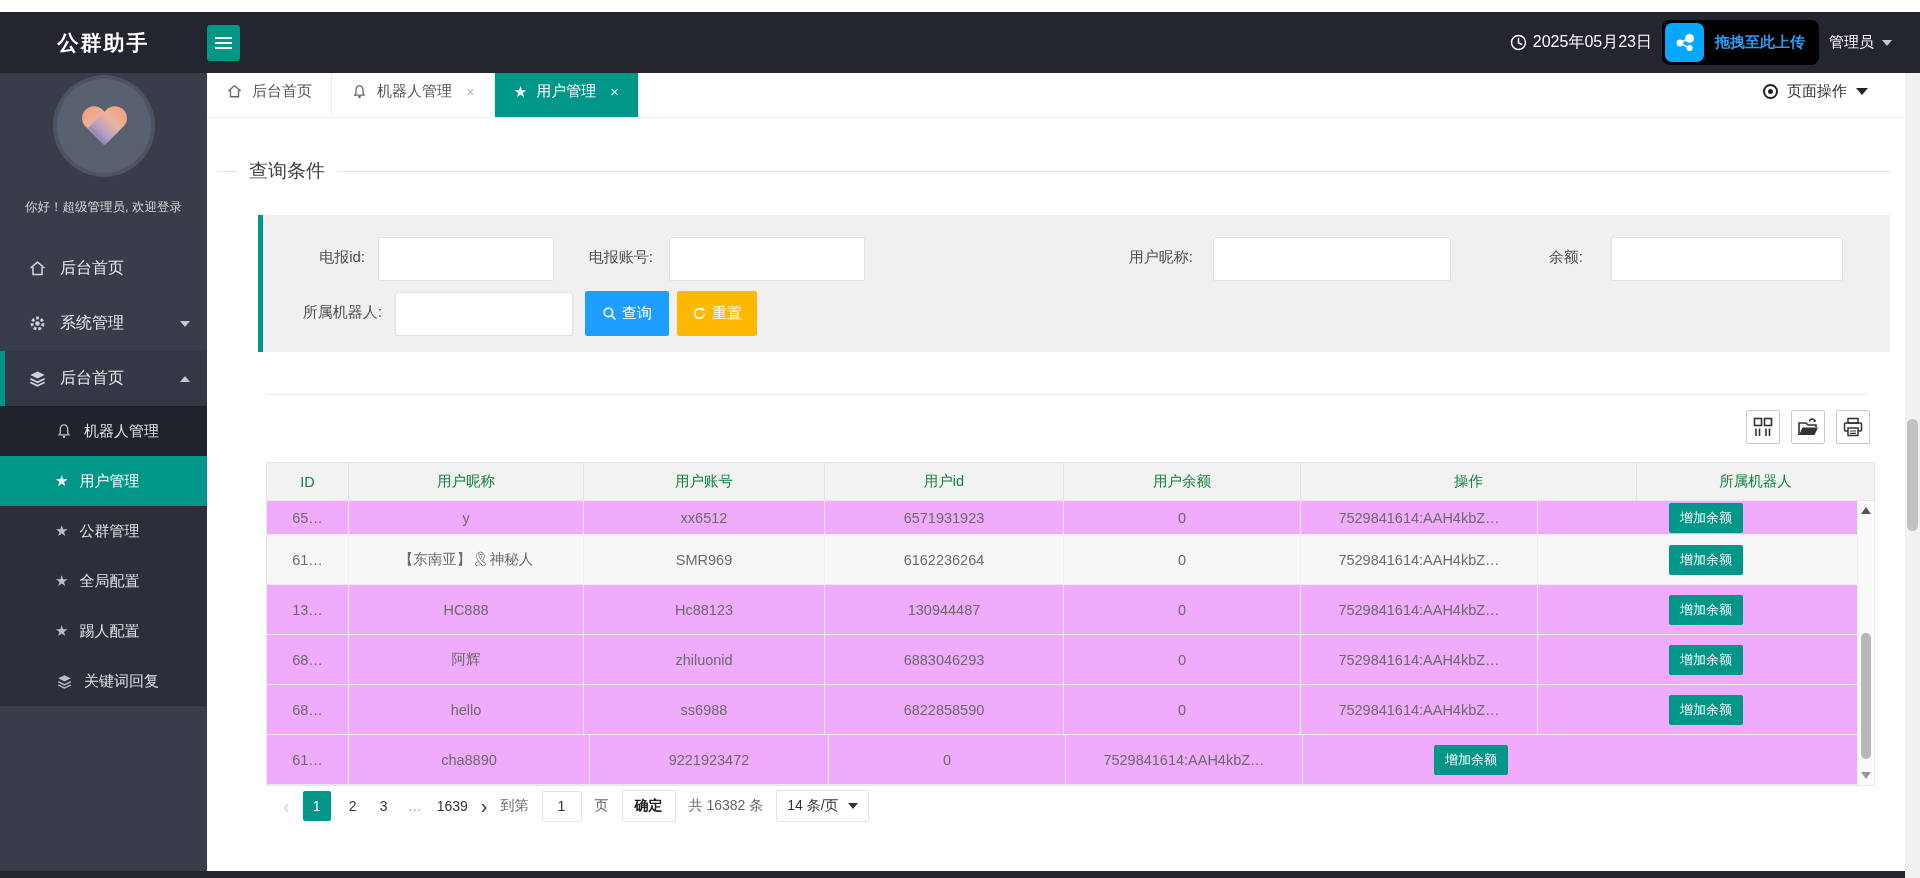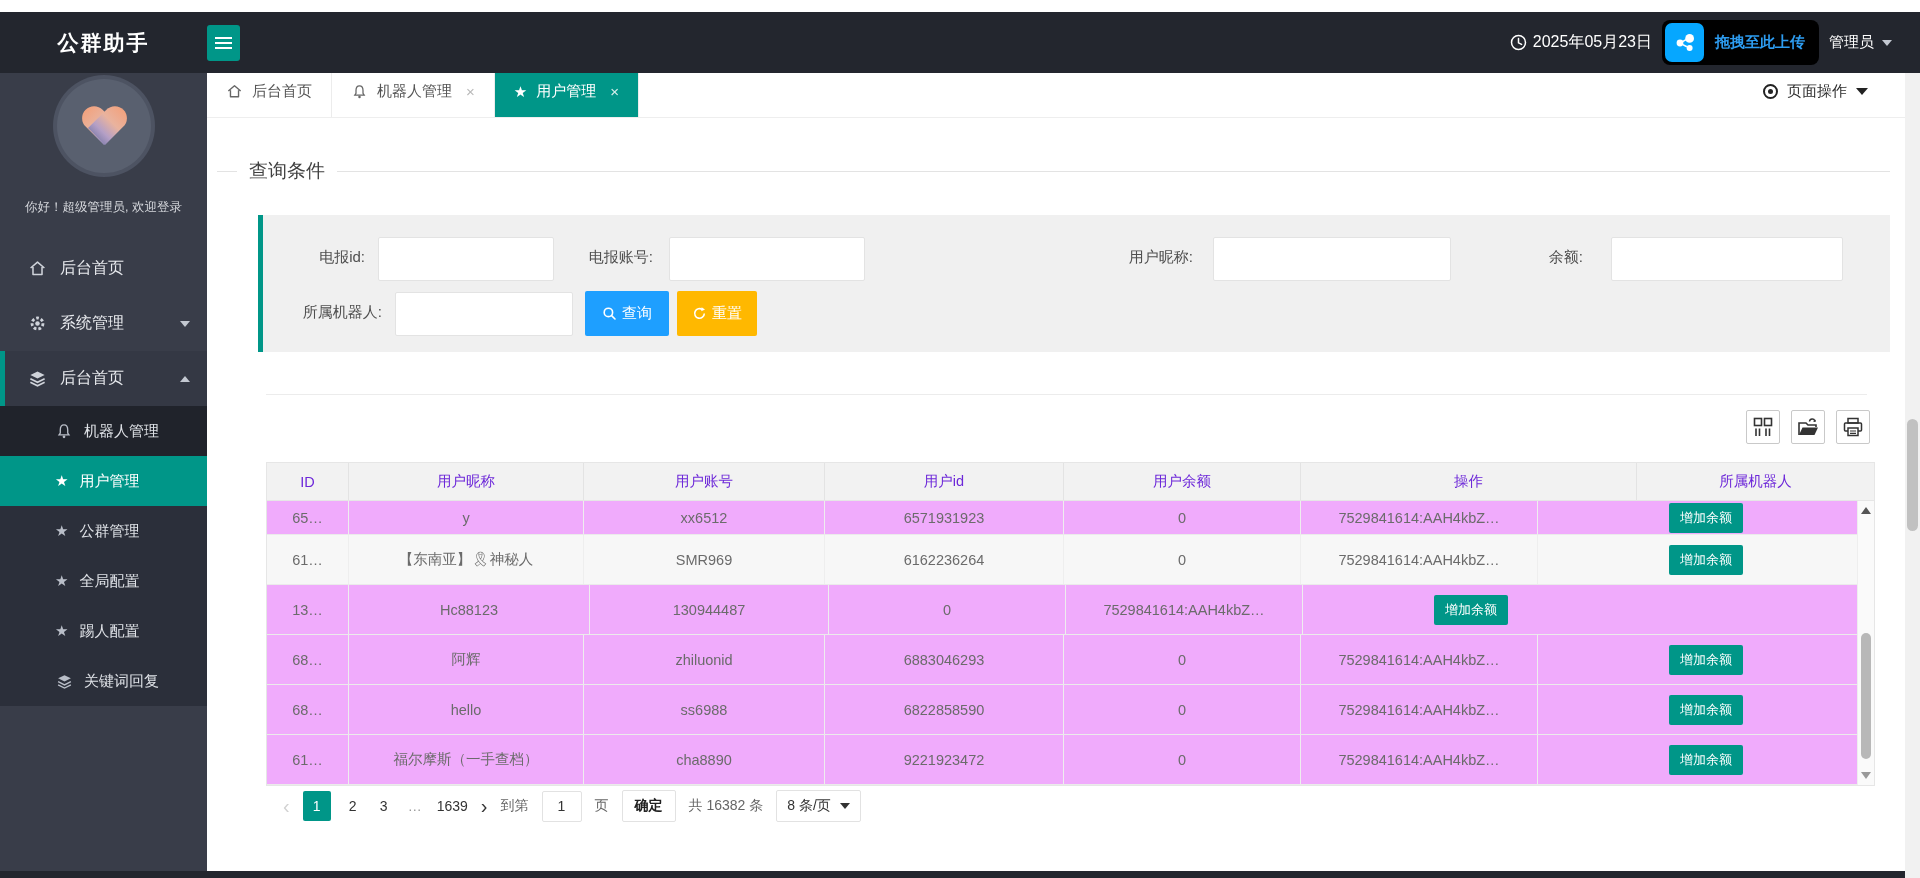--- a/index.html
+++ b/index.html
@@ -68,21 +68,21 @@
   .q-btn { position:absolute; height:45px; border:none; border-radius:2px; color:#fff; font-size:15px; display:flex; align-items:center; justify-content:center; gap:5px; cursor:pointer; }
   .btn-search { left:322px; top:76px; width:84px; background:#1E9FFF; }
   .btn-reset  { left:414px; top:76px; width:80px; background:#FFB800; }
 
   .card-line { position:absolute; top:276px; left:59px; width:1601px; height:1px; background:#ececec; }
   .table-toolbar { position:absolute; top:292px; right:50px; display:flex; gap:11px; }
   .tool-btn { width:34px; height:34px; background:#fff; border:1px solid #c9c9c9; border-radius:2px; display:flex; align-items:center; justify-content:center; cursor:pointer; }
 
   .data-table { position:absolute; top:344px; left:59px; width:1609px; border:1px solid #e6e6e6; background:#fff; }
   .thead { display:flex; height:38px; background:#f2f2f2; border-bottom:1px solid #e6e6e6; }
-  .th { display:flex; align-items:center; justify-content:center; font-size:14.5px; color:#6d28d9; border-right:1px solid #e3e3e3; }
+  .th { display:flex; align-items:center; justify-content:center; font-size:14.5px; color:#15803d; border-right:1px solid #e3e3e3; }
   .th:last-child { border-right:none; }
   .tr { display:flex; height:50px; background:#f0abfc; border-bottom:1px solid #ebebeb; }
   .tr:last-child { border-bottom:none; }
   .tr.partial { height:34px; overflow:hidden; }
   .tr.shaded { background:#f7f7f7; }
   .td { display:flex; align-items:center; justify-content:center; font-size:14.5px; color:#6b6b6b; border-right:1px solid #eee; overflow:hidden; white-space:nowrap; }
   .td:last-child { border-right:none; }
   .c1{width:82px;} .c2{width:235px;} .c3{width:241px;} .c4{width:239px;} .c5{width:237px;} .c6{width:237px;} .c7{width:336px;}
   .action-btn { background:#009688; color:#fff; border:none; border-radius:2px; font-size:13px; padding:6px 11px; cursor:pointer; }
   .table-scroll { position:absolute; top:38px; right:0; bottom:0; width:17px; background:#fafafa; border-left:1px solid #eee; }
@@ -369,20 +369,21 @@
           <div class="td c4">6162236264</div>
           <div class="td c5">0</div>
           <div class="td c6">7529841614:AAH4kbZ…</div>
           <div class="td c7">
               <button class="action-btn">增加余额</button>
             </div>
         </div>
 
         <div class="tr">
           <div class="td c1">13…</div>
+          <div class="td c2">HC888</div>
           <div class="td c3">Hc88123</div>
           <div class="td c4">130944487</div>
           <div class="td c5">0</div>
           <div class="td c6">7529841614:AAH4kbZ…</div>
           <div class="td c7">
               <button class="action-btn">增加余额</button>
             </div>
         </div>
 
         <div class="tr">
@@ -404,21 +405,20 @@
           <div class="td c4">6822858590</div>
           <div class="td c5">0</div>
           <div class="td c6">7529841614:AAH4kbZ…</div>
           <div class="td c7">
               <button class="action-btn">增加余额</button>
             </div>
         </div>
 
         <div class="tr">
           <div class="td c1">61…</div>
-          <div class="td c2">福尔摩斯（一手查档）</div>
           <div class="td c3">cha8890</div>
           <div class="td c4">9221923472</div>
           <div class="td c5">0</div>
           <div class="td c6">7529841614:AAH4kbZ…</div>
           <div class="td c7">
               <button class="action-btn">增加余额</button>
             </div>
         </div>
 
         <div class="table-scroll">
@@ -435,21 +435,21 @@
         <span class="pg-num">3</span>
         <span class="pg-num pg-ellipsis">…</span>
         <span class="pg-num">1639</span>
         <span class="pg-next">›</span>
         <span class="pg-label">到第</span>
         <input class="pg-input" value="1" style="">
         <span class="pg-label">页</span>
         <button class="pg-confirm">确定</button>
         <span class="pg-total">共 16382 条</span>
         <div class="pg-select">
-          <span>8 条/页</span>
+          <span>14 条/页</span>
           <span class="sel-caret"></span>
         </div>
       </div>
 
     </div>
   </div>
 
   <div class="page-scrollbar">
     <span class="ps-thumb"></span>
   </div>

